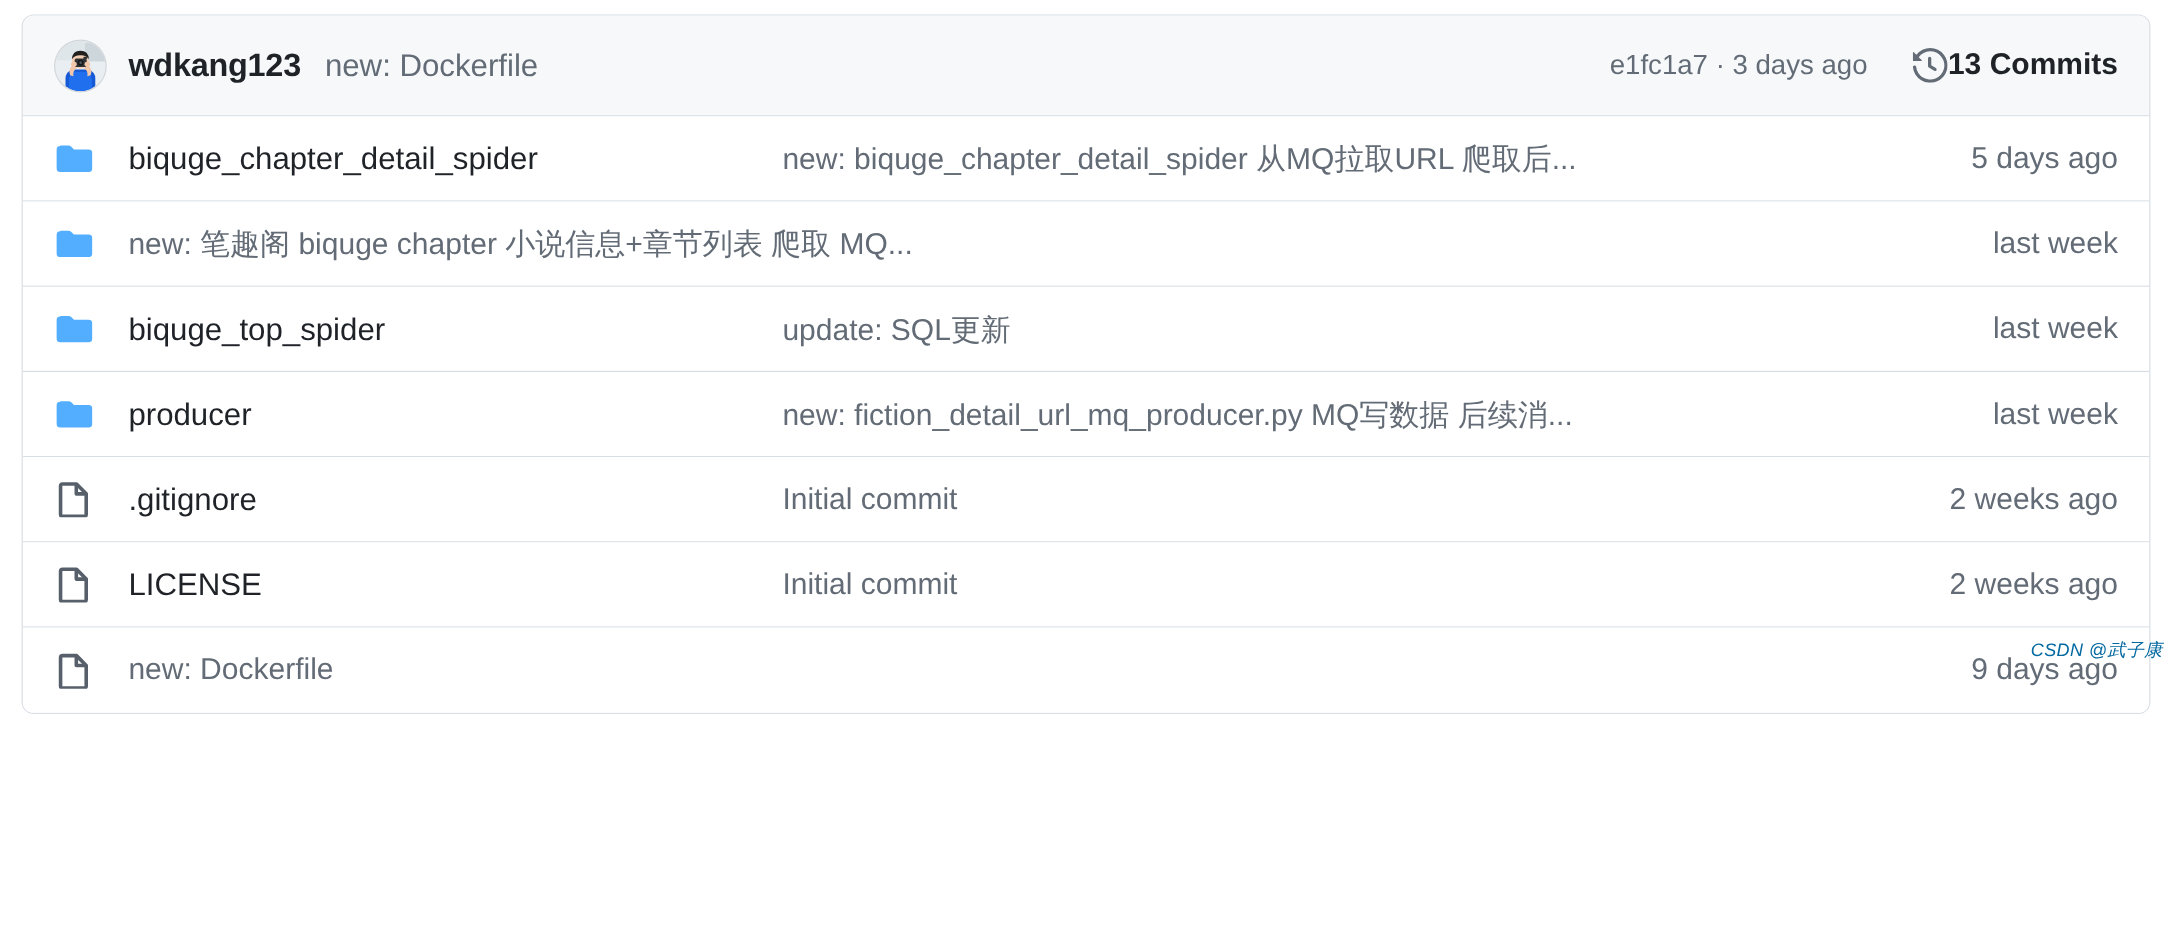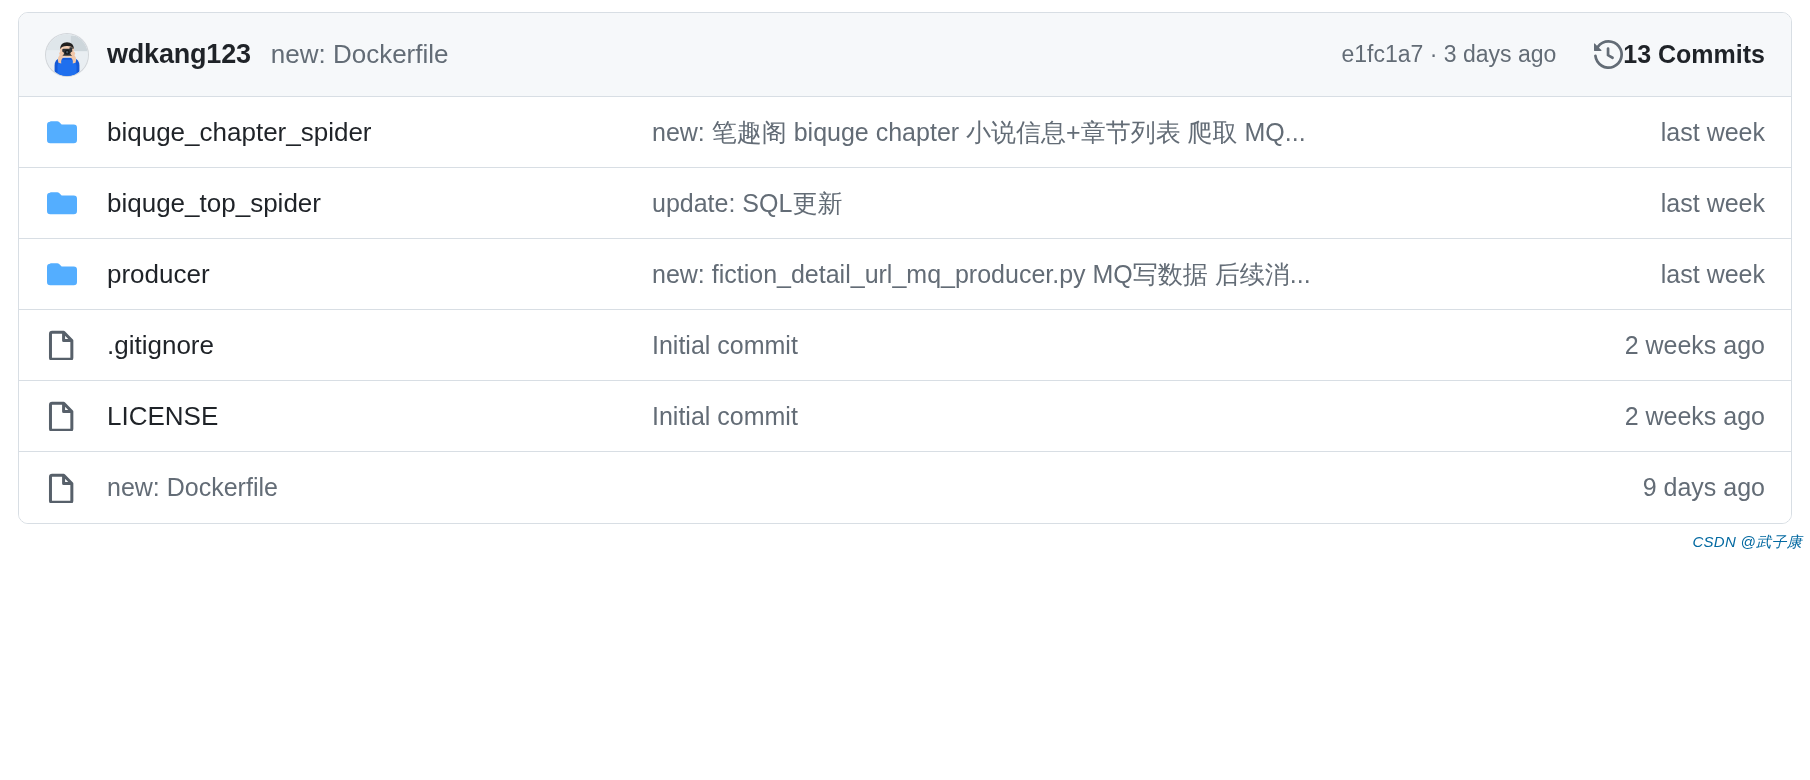--- a/index.html
+++ b/index.html
@@ -227,21 +227,30 @@
       </span>
     </div>
 
     <div id="file-list">
         <div class="file-row">
           <span class="row-icon folder-icon">
             <svg width="30" height="30" viewBox="0 0 16 16" xmlns="http://www.w3.org/2000/svg">
               <path d="M1.75 2.5A1.75 1.75 0 0 0 0 4.25v8A1.75 1.75 0 0 0 1.75 14h12.5A1.75 1.75 0 0 0 16 12.25v-6.5A1.75 1.75 0 0 0 14.25 4H7.81L6.62 2.81a1.75 1.75 0 0 0-1.24-.51H1.75Z"></path>
             </svg>
           </span>
-          <span class="row-name">biquge_chapter_spider</span>
+          <span class="row-name">biquge_chapter_detail_spider</span>
+          <span class="row-commit">new: biquge_chapter_detail_spider 从MQ拉取URL 爬取后...</span>
+          <span class="row-time">5 days ago</span>
+        </div>
+        <div class="file-row">
+          <span class="row-icon folder-icon">
+            <svg width="30" height="30" viewBox="0 0 16 16" xmlns="http://www.w3.org/2000/svg">
+              <path d="M1.75 2.5A1.75 1.75 0 0 0 0 4.25v8A1.75 1.75 0 0 0 1.75 14h12.5A1.75 1.75 0 0 0 16 12.25v-6.5A1.75 1.75 0 0 0 14.25 4H7.81L6.62 2.81a1.75 1.75 0 0 0-1.24-.51H1.75Z"></path>
+            </svg>
+          </span>
           <span class="row-commit">new: 笔趣阁 biquge chapter 小说信息+章节列表 爬取 MQ...</span>
           <span class="row-time">last week</span>
         </div>
         <div class="file-row">
           <span class="row-icon folder-icon">
             <svg width="30" height="30" viewBox="0 0 16 16" xmlns="http://www.w3.org/2000/svg">
               <path d="M1.75 2.5A1.75 1.75 0 0 0 0 4.25v8A1.75 1.75 0 0 0 1.75 14h12.5A1.75 1.75 0 0 0 16 12.25v-6.5A1.75 1.75 0 0 0 14.25 4H7.81L6.62 2.81a1.75 1.75 0 0 0-1.24-.51H1.75Z"></path>
             </svg>
           </span>
           <span class="row-name">biquge_top_spider</span>

